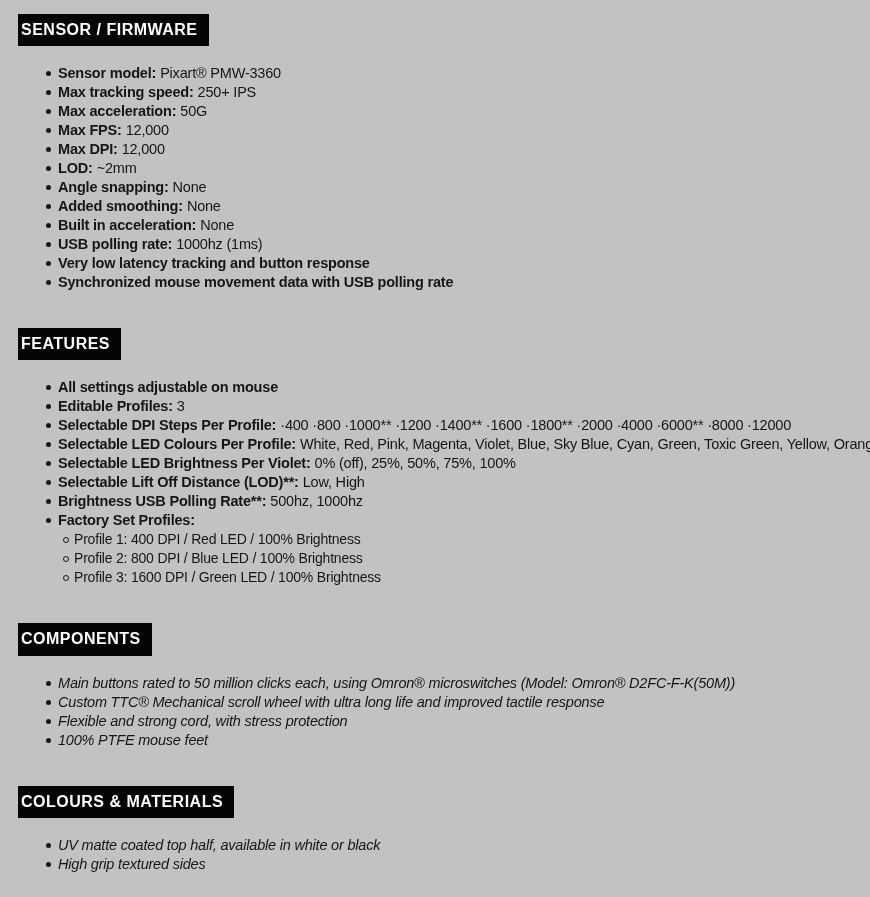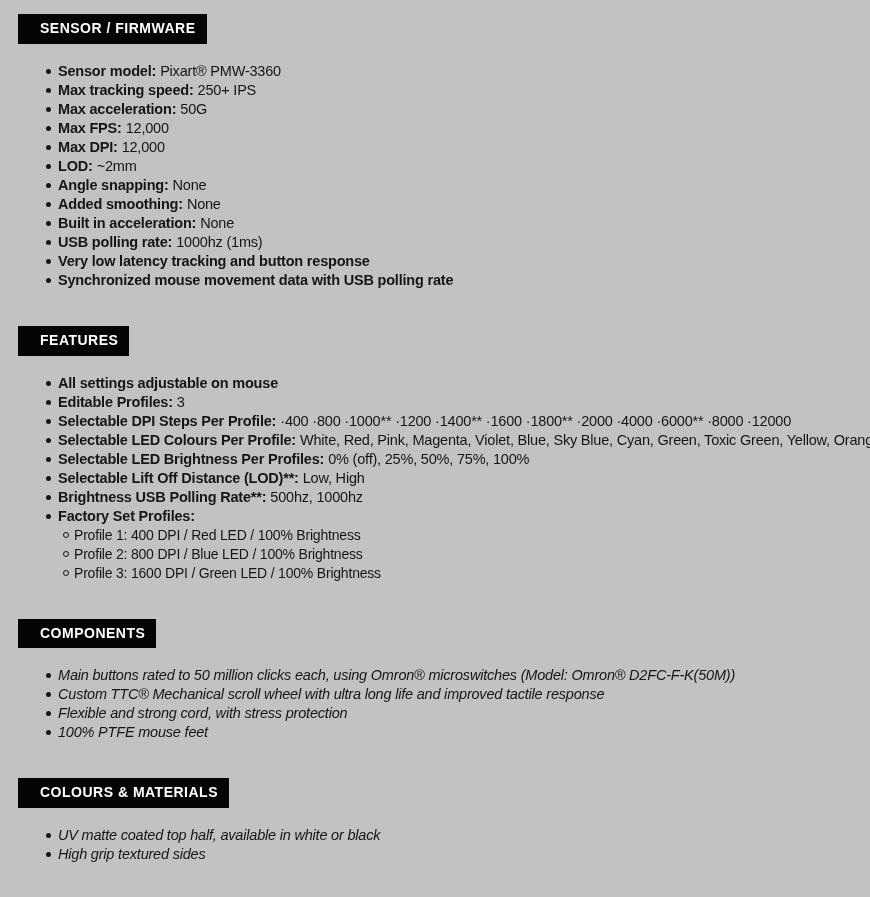--- a/index.html
+++ b/index.html
@@ -11,24 +11,24 @@
     font-family: "Liberation Sans", "DejaVu Sans", sans-serif;
     color: #161616;
   }
   #content { padding-top: 14px; }
 
   .spec-section { margin: 0 0 36px 18px; }
 
   .section-header {
     display: inline-block;
     margin: 0;
-    padding: 6px 11px 7px 22px;
+    padding: 6px 11px 7px 3px;
     background: #050505;
     color: #ffffff;
-    font-size: 14px;
+    font-size: 16px;
     font-weight: bold;
     letter-spacing: 0.5px;
     line-height: 1.2;
   }
 
   ul.bullet-list {
     list-style: none;
     margin: 18px 0 0 0;
     padding: 0 16px 0 40px;
   }
@@ -94,21 +94,21 @@
         <li class="spec-item"><span class="spec-label">Built in acceleration:</span><span class="spec-value">None</span></li>
         <li class="spec-item"><span class="spec-label">USB polling rate:</span><span class="spec-value">1000hz (1ms)</span></li>
         <li class="spec-item"><span class="spec-label">Very low latency tracking and button response</span></li>
         <li class="spec-item"><span class="spec-label">Synchronized mouse movement data with USB polling rate</span></li>
       </ul></section>
     <section class="spec-section"><h2 class="section-header">FEATURES</h2><ul class="bullet-list">
         <li class="spec-item"><span class="spec-label">All settings adjustable on mouse</span></li>
         <li class="spec-item"><span class="spec-label">Editable Profiles:</span><span class="spec-value">3</span></li>
         <li class="spec-item"><span class="spec-label">Selectable DPI Steps Per Profile:</span><span class="spec-value">·400 ·800 ·1000** ·1200 ·1400** ·1600 ·1800** ·2000 ·4000 ·6000** ·8000 ·12000</span></li>
         <li class="spec-item"><span class="spec-label">Selectable LED Colours Per Profile:</span><span class="spec-value">White, Red, Pink, Magenta, Violet, Blue, Sky Blue, Cyan, Green, Toxic Green, Yellow, Orange</span></li>
-        <li class="spec-item"><span class="spec-label">Selectable LED Brightness Per Profiles:</span><span class="spec-value">0% (off), 25%, 50%, 75%, 100%</span></li>
+        <li class="spec-item"><span class="spec-label">Selectable LED Brightness Per Violet:</span><span class="spec-value">0% (off), 25%, 50%, 75%, 100%</span></li>
         <li class="spec-item"><span class="spec-label">Selectable Lift Off Distance (LOD)**:</span><span class="spec-value">Low, High</span></li>
         <li class="spec-item"><span class="spec-label">Brightness USB Polling Rate**:</span><span class="spec-value">500hz, 1000hz</span></li>
         <li class="spec-item"><span class="spec-label">Factory Set Profiles:</span><ul class="sub-list">
             <li class="spec-subitem">Profile 1: 400 DPI / Red LED / 100% Brightness</li>
             <li class="spec-subitem">Profile 2: 800 DPI / Blue LED / 100% Brightness</li>
             <li class="spec-subitem">Profile 3: 1600 DPI / Green LED / 100% Brightness</li>
           </ul></li>
       </ul></section>
     <section class="spec-section"><h2 class="section-header">COMPONENTS</h2><ul class="bullet-list">
         <li class="spec-item"><span class="spec-value">Main buttons rated to 50 million clicks each, using Omron® microswitches (Model: Omron® D2FC-F-K(50M))</span></li>

